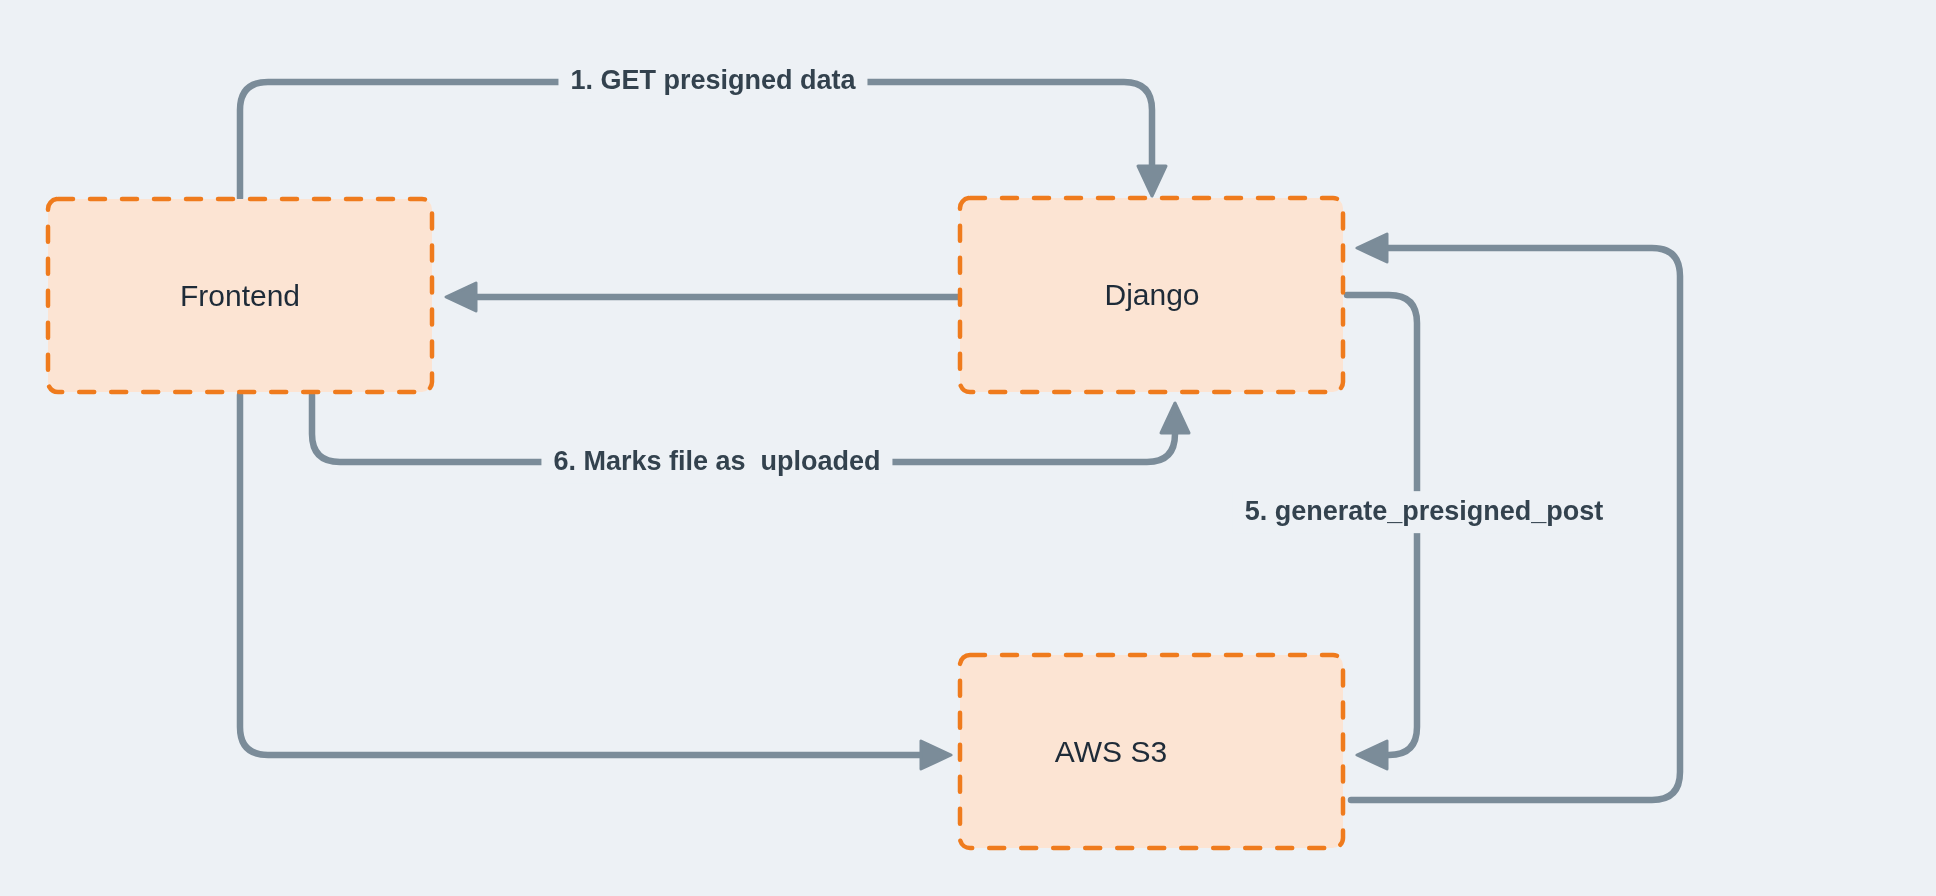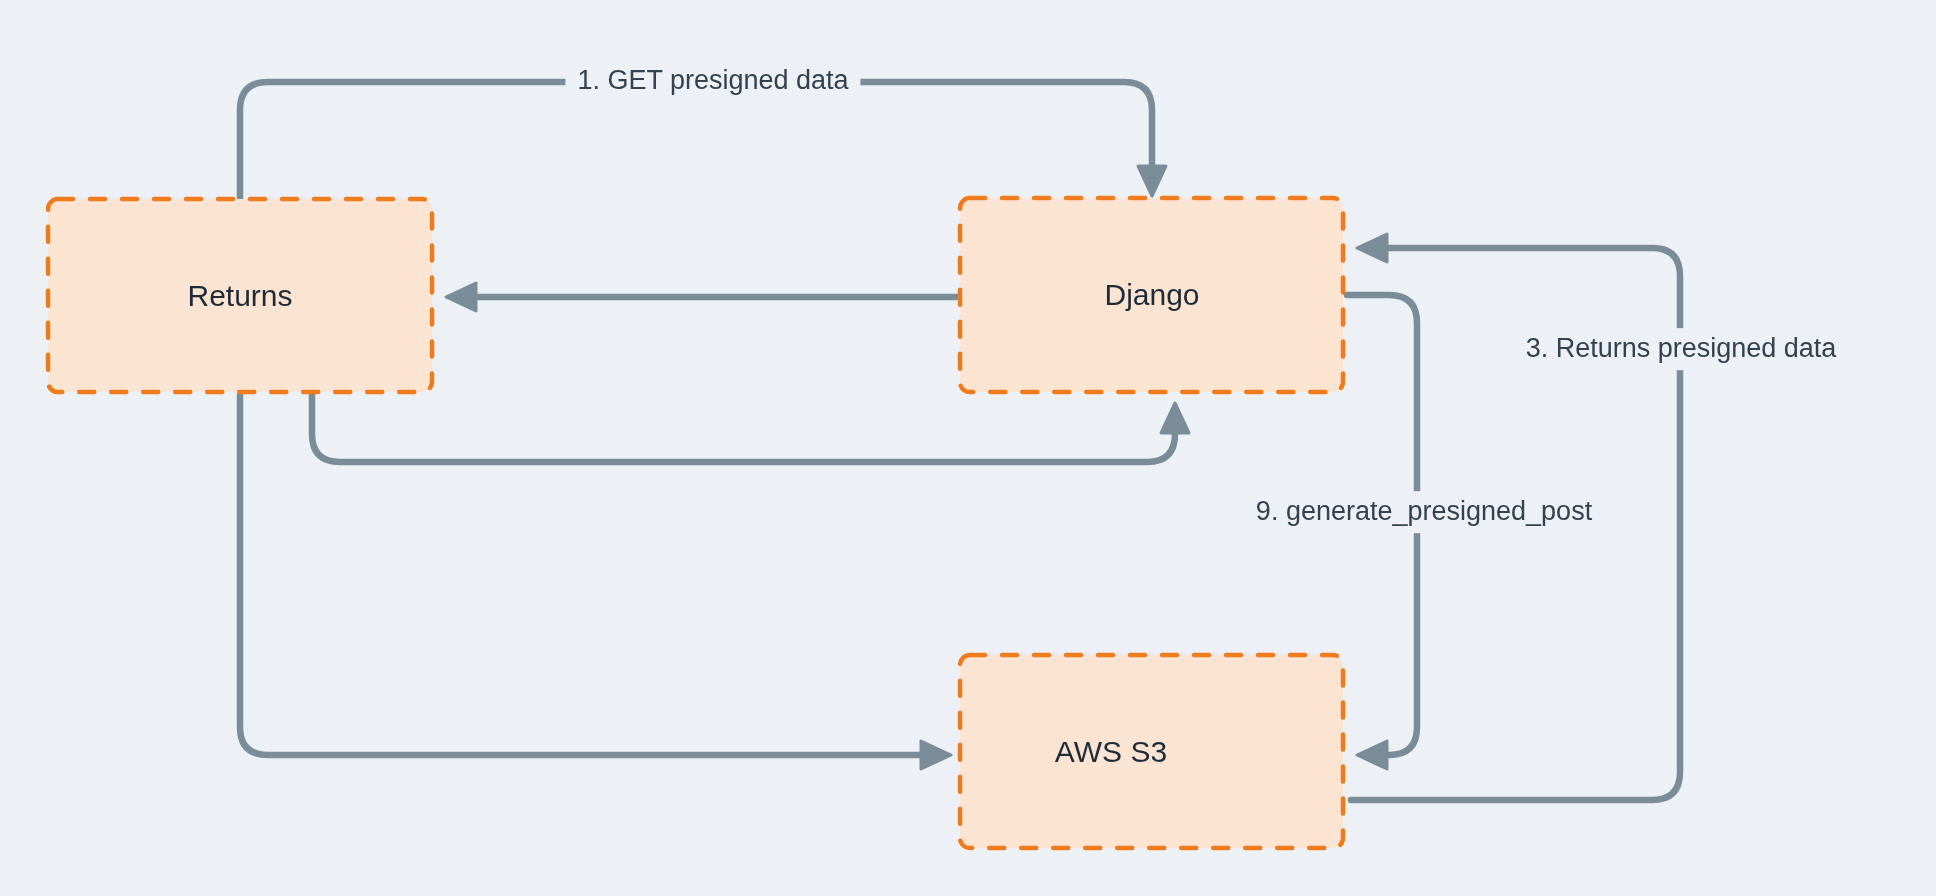--- a/index.html
+++ b/index.html
@@ -38,21 +38,21 @@
     stroke-width:4.5;
     stroke-dasharray:15 17;
     stroke-linecap:round;
   }
   .edge-label{
     position:absolute;
     transform:translate(-50%,-50%);
     background:var(--background);
     color:var(--edge-label-text);
     font-size:27px;
-    font-weight:400;
+    font-weight:700;
     line-height:1.1;
     padding:6px 12px;
     white-space:pre;
   }
   .node-label{
     position:absolute;
     transform:translate(-50%,-50%);
     color:var(--node-label-text);
     font-size:30px;
     font-weight:500;
@@ -84,26 +84,26 @@
     <path class="edge" d="M 1351,800 H 1652 Q 1680,800 1680,772 V 276 Q 1680,248 1652,248 H 1386"></path>
     <polygon class="head" points="1357,248 1387,234 1387,262"></polygon>
 
     <rect class="node" x="48" y="199" width="384" height="193" rx="10"></rect>
     <rect class="node" x="960" y="198" width="383" height="194" rx="10"></rect>
     <rect class="node" x="960" y="655" width="383" height="193" rx="10"></rect>
   </svg>
 
   <div class="edge-label" style="left:713px;top:81px">1. GET presigned data</div>
 
-  <div class="edge-label" style="left:1424px;top:512px">9. generate_presigned_post</div>
-
-  <div class="edge-label" style="left:1681px;top:349px">3. Returns presigned data</div>
+  <div class="edge-label" style="left:1424px;top:512px">5. generate_presigned_post</div>
 
 
 
 
-  <div class="node-label" style="left:240px;top:296px">Returns</div>
+  <div class="edge-label" style="left:717px;top:462px">6. Marks file as  uploaded</div>
+
+  <div class="node-label" style="left:240px;top:296px">Frontend</div>
 
   <div class="node-label" style="left:1152px;top:295px">Django</div>
 
   <div class="node-label" style="left:1111px;top:752px">AWS S3</div>
 
 </div>
 
 </body></html>

